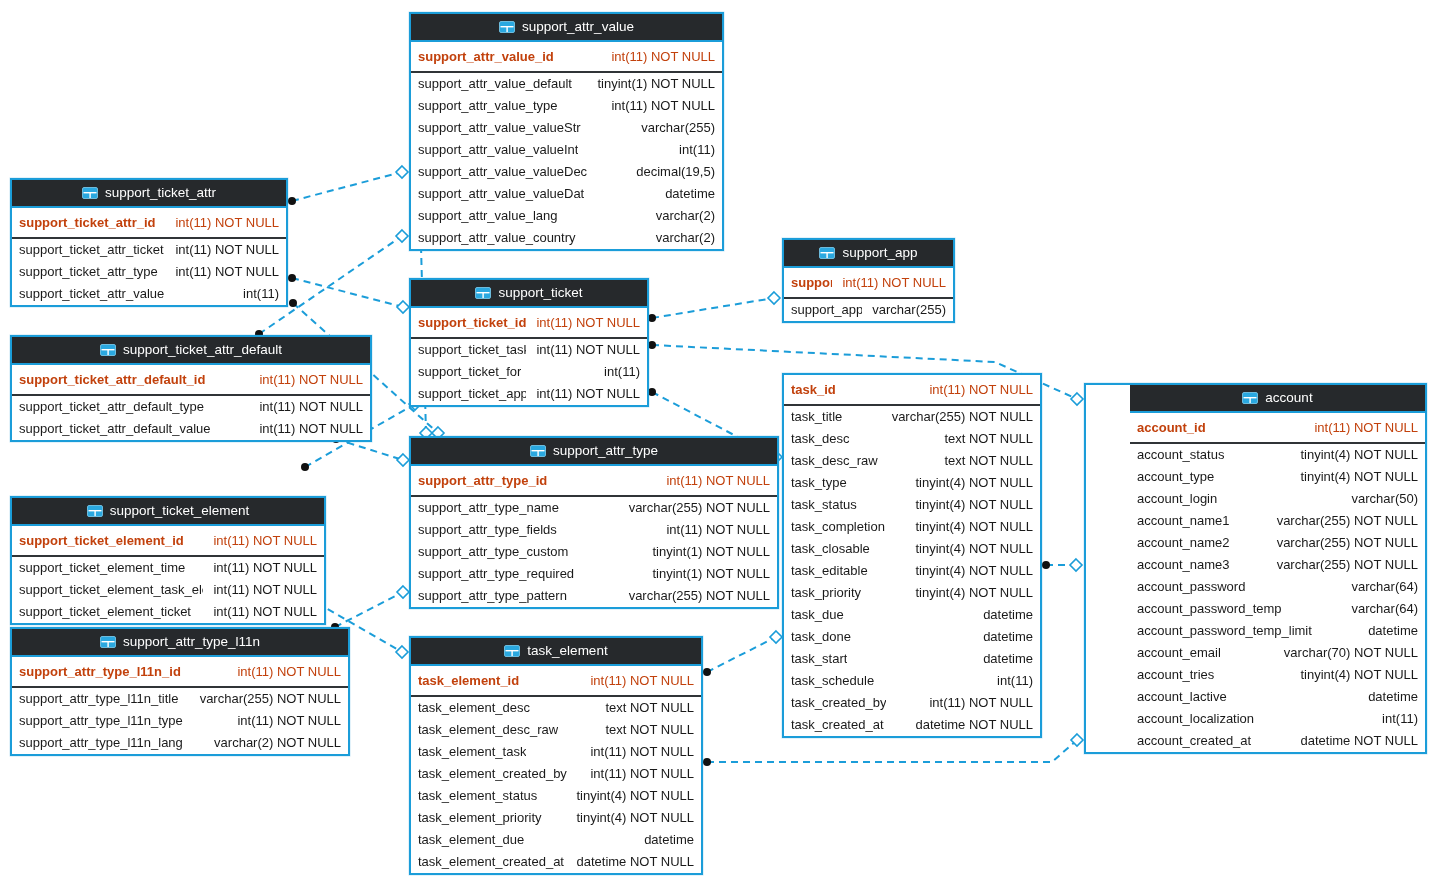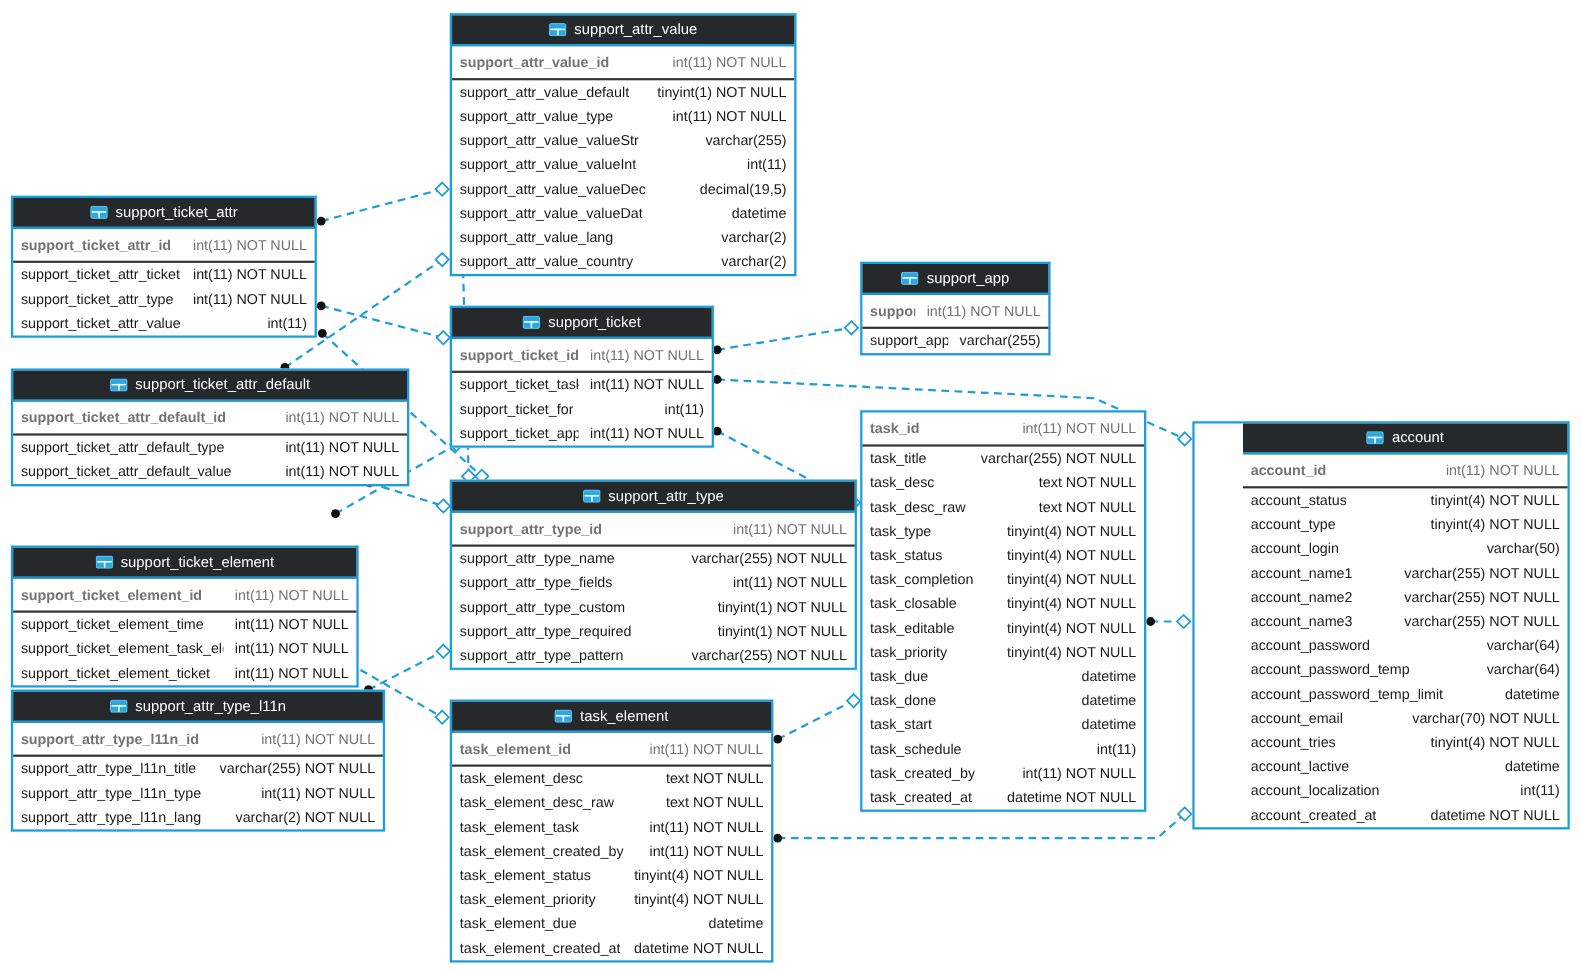--- a/index.html
+++ b/index.html
@@ -8,21 +8,21 @@
   #wires{position:absolute;left:0;top:0;z-index:1;}
   .db-table{position:absolute;z-index:2;background:#ffffff;
             border:2px solid #1b9dd9;box-sizing:border-box;
             box-shadow:0 0 0 0.5px rgba(27,157,217,.25);}
   .tbl-header{background:#26292c;color:#ffffff;height:26px;line-height:26px;
               display:flex;align-items:center;justify-content:center;gap:7px;
               font-size:13.5px;border-bottom:2px solid #1b9dd9;}
   .tbl-icon{display:inline-flex;width:16px;height:12px;flex:0 0 auto;}
   .pk-row{display:flex;justify-content:space-between;gap:10px;
           height:29px;line-height:29px;padding:0 7px;
-          border-bottom:2px solid #303437;font-size:13px;color:#737373;
+          border-bottom:2px solid #303437;font-size:13px;color:#c2410c;
           white-space:nowrap;}
   .pk-row .cname{font-weight:bold;}
   .col-row{display:flex;justify-content:space-between;gap:10px;
            height:22px;line-height:22px;padding:0 7px;font-size:13px;
            color:#1a1a1a;white-space:nowrap;}
   .cname{text-align:left;overflow:hidden;}
   .ctype{text-align:right;flex:1 0 auto;}
 </style>
 </head>
 <body>

